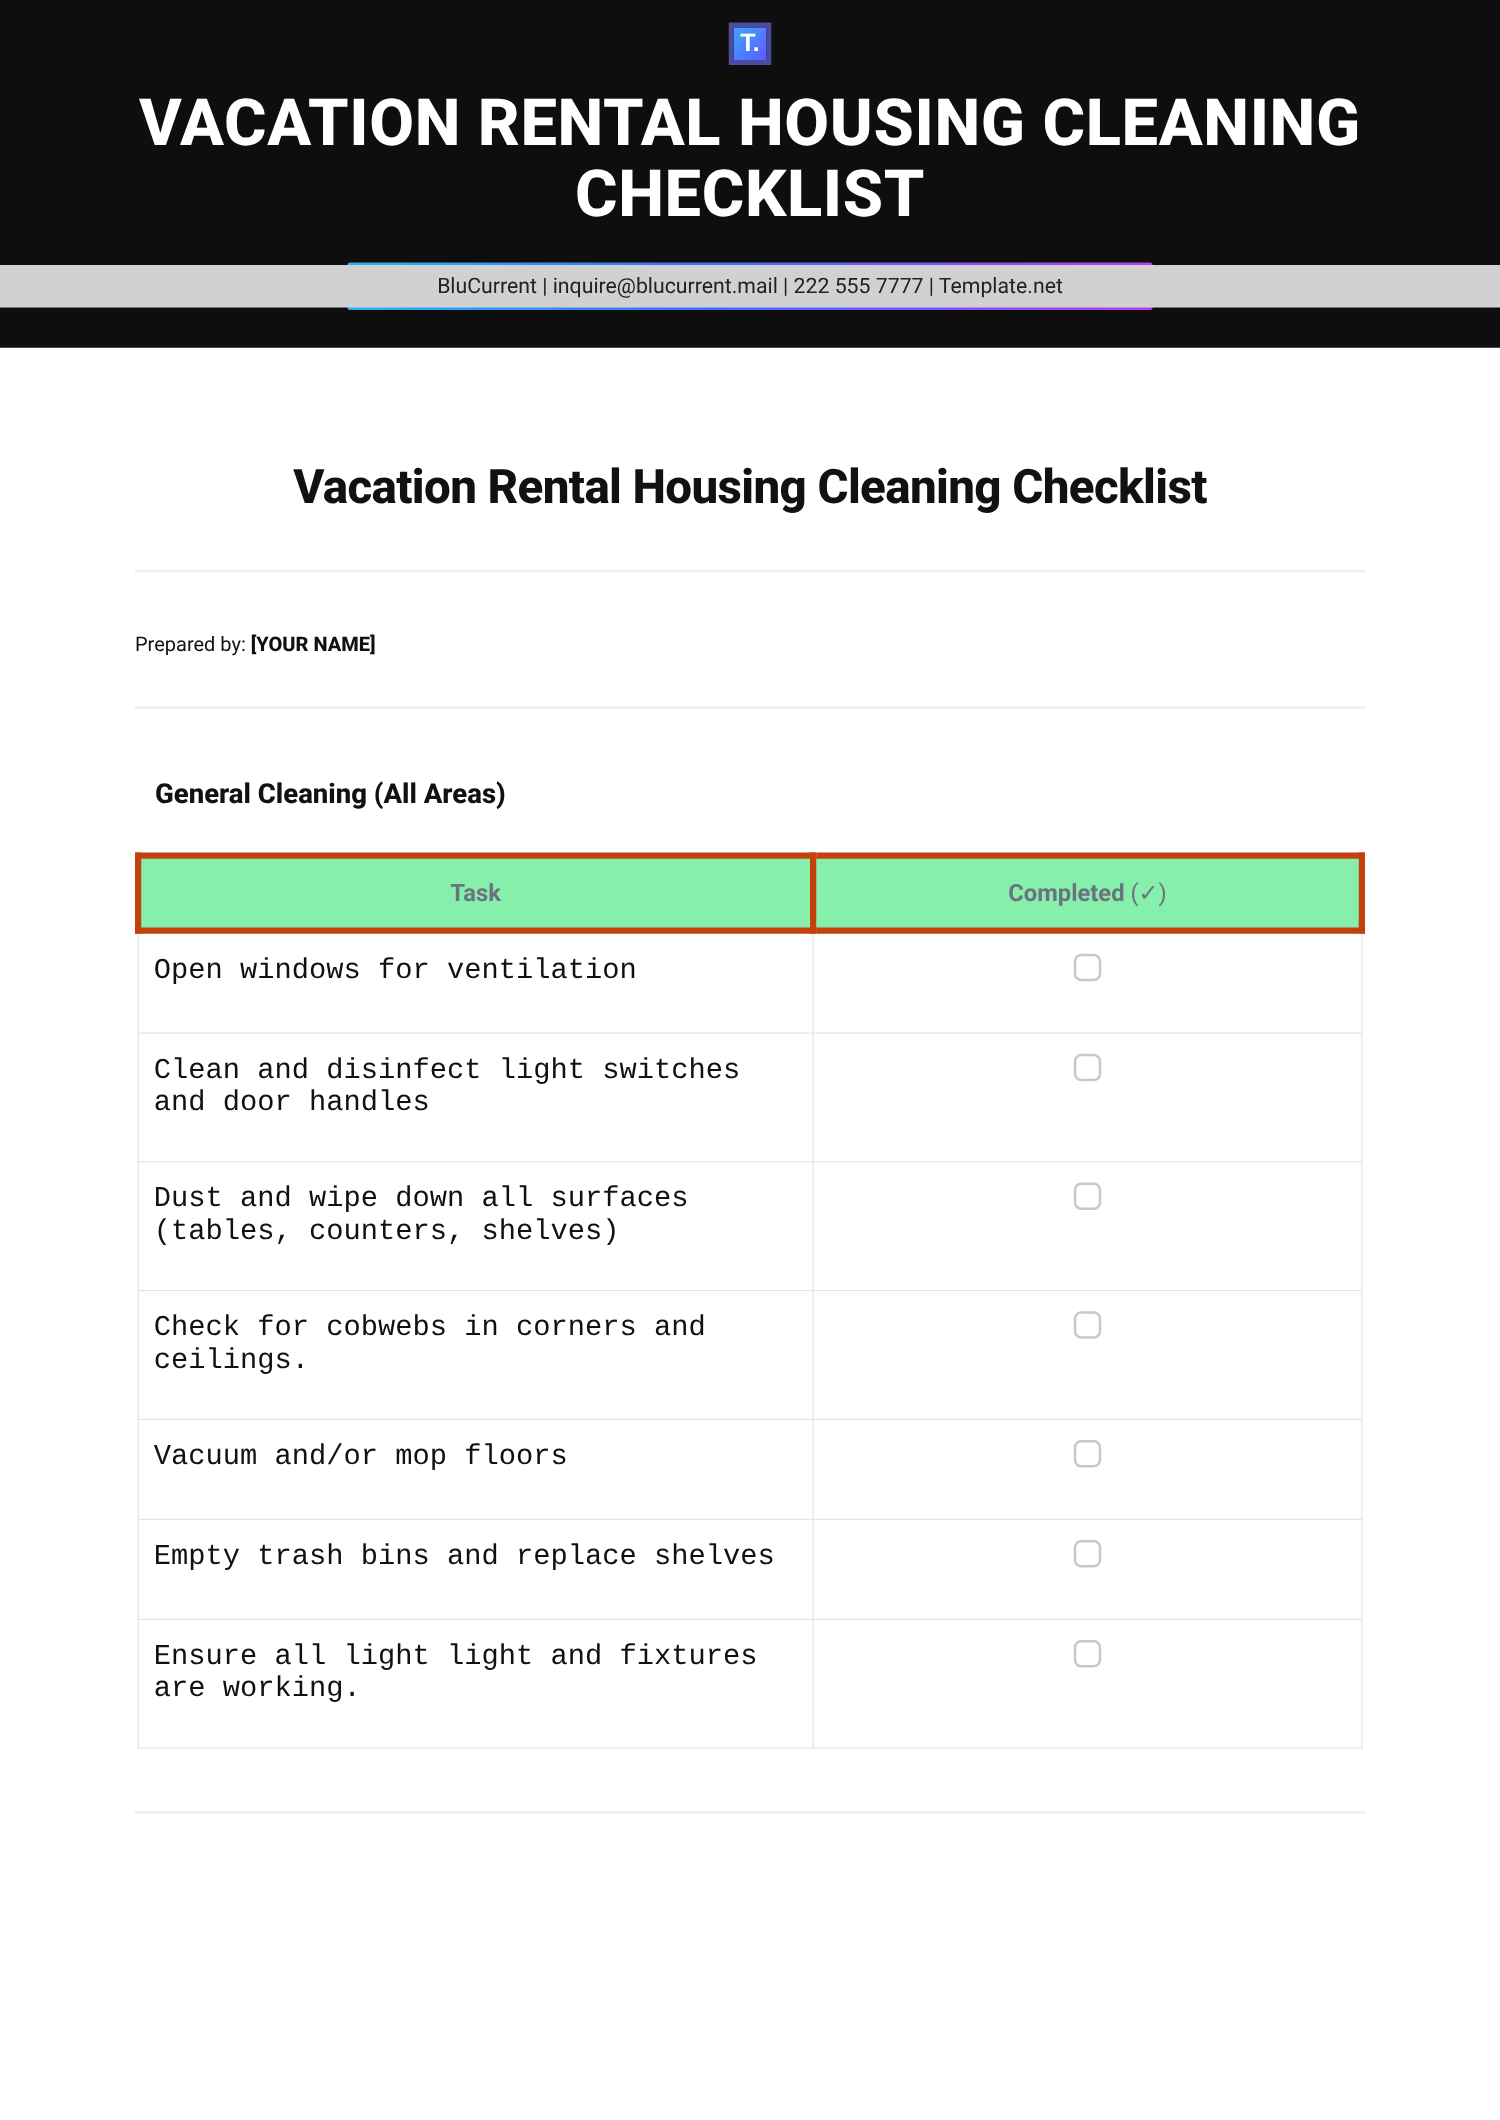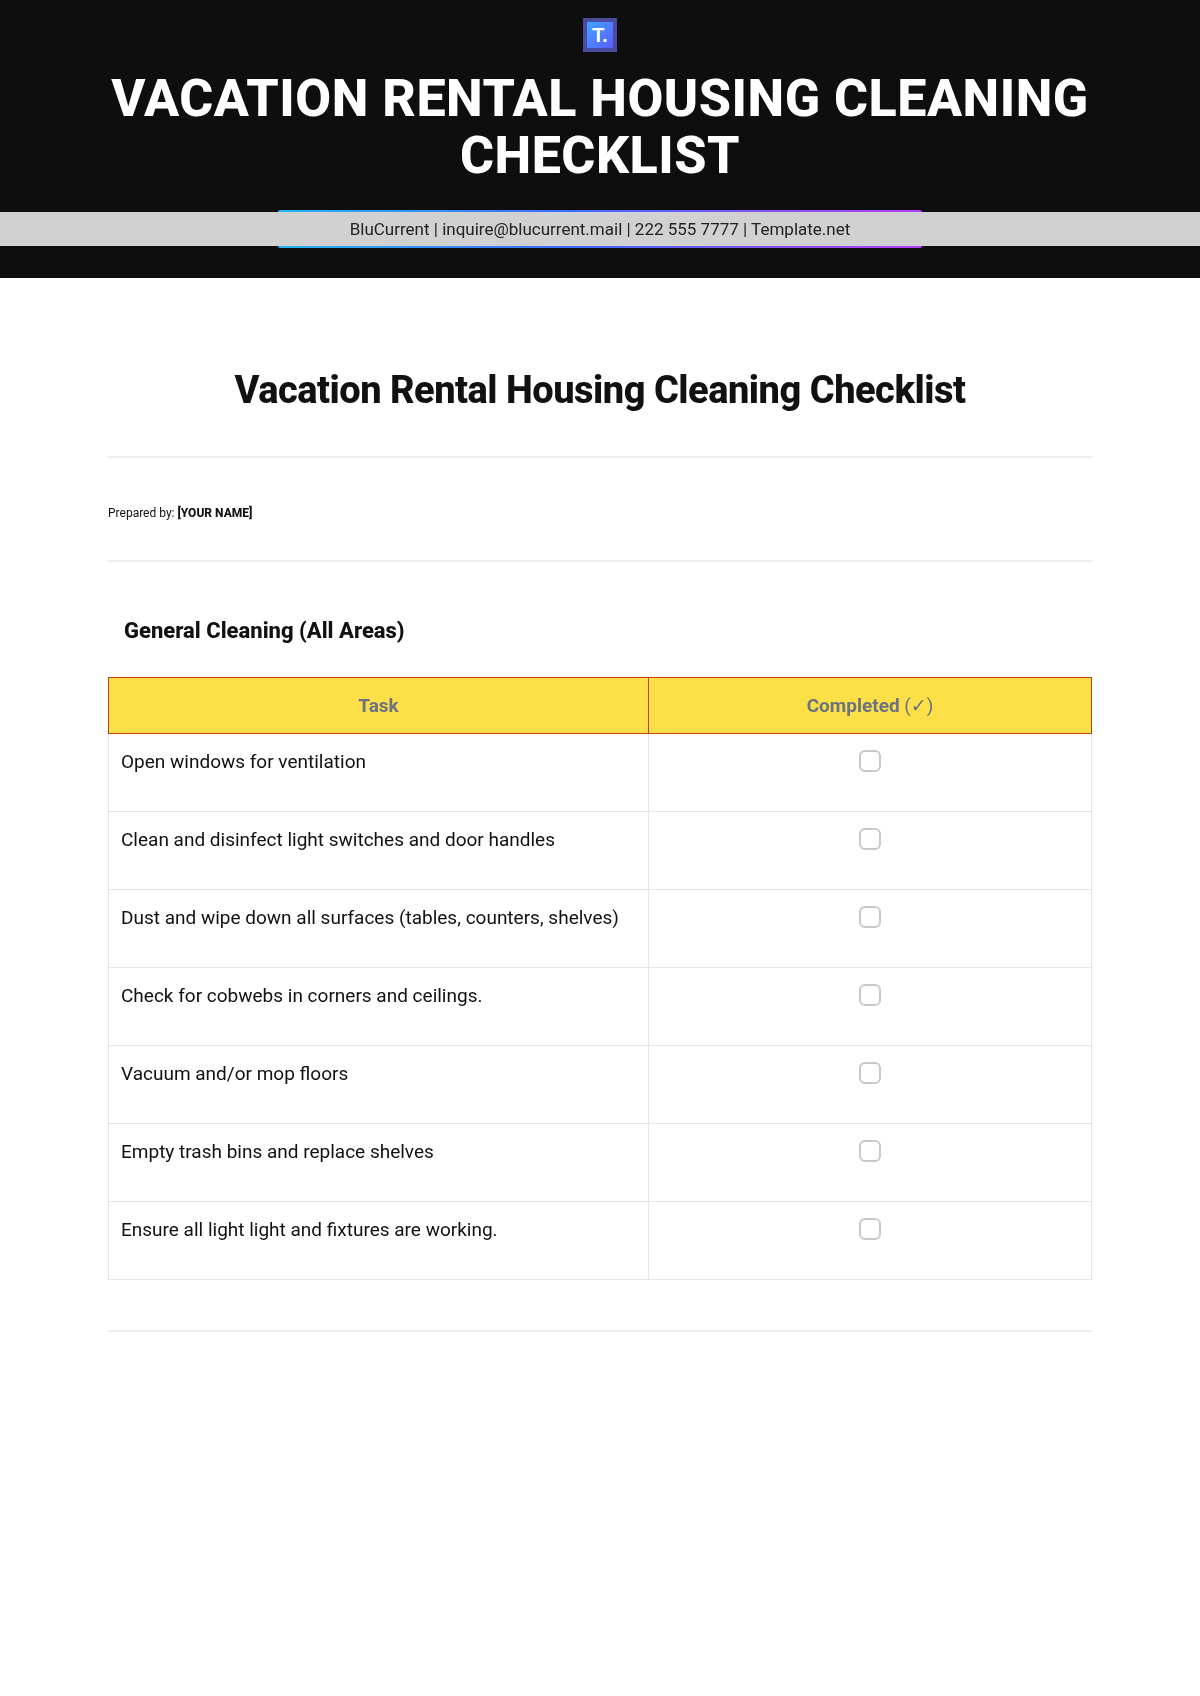--- a/index.html
+++ b/index.html
@@ -7,28 +7,28 @@
 .banner { background:#0e0e0e; padding-top:18px; padding-bottom:0; }
 .logo-wrap { display:flex; justify-content:center; margin-bottom:18px; }
 .logo { width:34px; height:34px; background:linear-gradient(135deg,#3fa6ff,#5b5bff); border:4px solid #4b4ba0; display:flex; align-items:center; justify-content:center; font-weight:900; font-size:20px; color:#fff; font-family:Arial,sans-serif; }
 .banner-title { color:#fff; text-align:center; font-weight:800; font-size:52px; letter-spacing:0.5px; line-height:1.1; padding:0 60px 14px; }
 .gradient-box { height:38px; margin:12px auto; width:644px; background:linear-gradient(90deg,#28b4f0 0%,#3f6cff 45%,#b53ef5 100%); border-radius:2px; display:flex; align-items:center; justify-content:center; position:relative; }
 .info-bar { background:#d1d1d1; height:34px; width:100%; position:absolute; left:-278px; right:-278px; width:1200px; top:2px; display:flex; align-items:center; justify-content:center; font-size:17px; color:#222; }
 .banner-bottom { height:30px; background:#0e0e0e; }
 .content { padding:90px 108px 0; }
 .doc-title { font-size:38px; font-weight:800; text-align:center; margin-bottom:44px; letter-spacing:-0.5px; }
 .hr { border:none; border-top:2px solid #eee; margin:0 0 48px; }
-.field { font-size:12px; margin-bottom:20px; }
+.field { font-size:16px; margin-bottom:20px; }
 .field-label { font-weight:400; }
 .field-value { font-weight:800; }
 .section-title { font-size:22px; font-weight:800; margin:56px 16px 34px; }
 .tbl { width:100%; border-collapse:collapse; border:1px solid #e5e5e5; }
-.tbl th { background:#fde047; color:#6b7280; font-weight:700; font-size:19px; padding:16px 28px; border:1px solid #c2410c; }
+.tbl th { background:#86efac; color:#6b7280; font-weight:700; font-size:19px; padding:16px 28px; border:5px solid #c2410c; }
 .tbl th.task-col { width:540px; }
-.tbl td { border:1px solid #e5e5e5; padding:16px 12px 34px; font-size:19px; vertical-align:top; }
+.tbl td { border:1px solid #e5e5e5; padding:16px 12px 34px; font-size:23px; vertical-align:top;font-family:Liberation Mono, monospace; }
 .chk-cell { text-align:center; vertical-align:top; padding-top:16px; }
 .chk { display:inline-block; width:22px; height:22px; border:2px solid #c8c8c8; border-radius:6px; }
 .light { color:#6b7280; font-weight:400; }
 </style>
 </head>
 <body>
 
 <div class="banner">
   <div class="logo-wrap">
     <div class="logo">T.</div>

